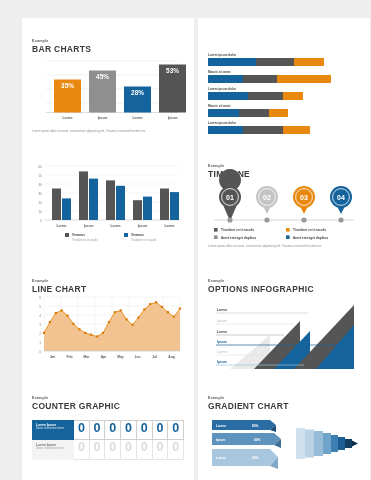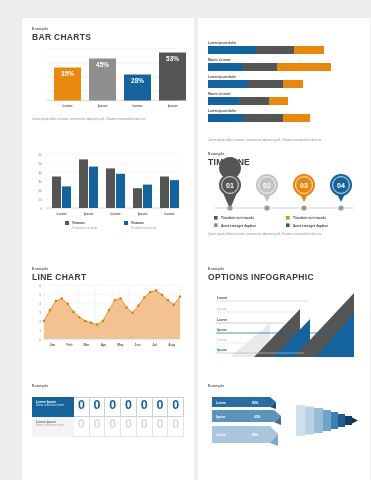--- a/index.html
+++ b/index.html
@@ -2,21 +2,21 @@
 <html><head>
 <meta charset="utf-8">
 <style>
   html,body{margin:0;padding:0;background:#efefef;}
   body{width:371px;height:480px;overflow:hidden;
        font-family:"Liberation Sans","DejaVu Sans",sans-serif;
        -webkit-font-smoothing:antialiased;}
   .page{width:371px;height:480px;background:#eeeeee;position:relative;box-sizing:border-box;}
   .grid{display:grid;grid-template-columns:1fr 1fr;grid-template-rows:125px 115px 117px 123px;
         column-gap:4px;row-gap:0px;padding:18px 22px 0 22px;box-sizing:border-box;}
-  .panel{background:#ffffff;position:relative;box-sizing:border-box;padding:8px 10px 6px 10px;}
+  .panel{background:#ffffff;position:relative;box-sizing:border-box;padding:20px 10px 6px 10px;}
   .eyebrow{font-size:3.6px;letter-spacing:.25px;color:#595959;font-weight:700;line-height:6px;
            text-transform:none;}
   .title{font-size:8.5px;font-weight:700;color:#3b3b3b;letter-spacing:.3px;line-height:11px;
          margin-top:0px;}
   .footnote{font-size:2.9px;color:#8d8d8d;letter-spacing:.05px;line-height:5px;}
   .axisnum{font-size:3.1px;fill:#7d7d7d;}
   .catlbl{font-size:3.3px;fill:#5a5a5a;font-weight:700;}
   svg{display:block;overflow:visible;}
 
   
@@ -303,20 +303,21 @@
       <text class="optlbl" x="9" y="48" fill="#14639c">Ipsum</text>
       <line x1="8" y1="60" x2="56" y2="60" stroke="#e4e4e4" stroke-width="0.7"></line>
       <text class="optlbl" x="9" y="58" fill="#c9c9c9">Lorem</text>
       <line x1="8" y1="70" x2="96" y2="70" stroke="#9cc3e0" stroke-width="0.7"></line>
       <text class="optlbl" x="9" y="68" fill="#14639c">Ipsum</text>
     </svg>
   </div>
 
   <div class="panel">
     <div class="eyebrow">Example</div>
+    <div class="title">COUNTER GRAPHIC</div>
 
     <div style="display:flex;align-items:stretch;margin-top:8px;height:20px;">
       <div style="width:42px;background:#14639c;color:#fff;padding:3px 3px 0 4px;box-sizing:border-box;">
         <div class="ctrlbl">Lorem Ipsum</div>
         <div class="ctrsub" style="opacity:.85">Donec sed ornare lorem</div>
       </div>
       <div style="display:flex;flex:1;">
         <div class="digit" style="flex:1;border:0.7px solid #cfcfcf;border-left:none;color:#14639c;">0</div>
         <div class="digit" style="flex:1;border:0.7px solid #cfcfcf;border-left:none;color:#14639c;">0</div>
         <div class="digit" style="flex:1;border:0.7px solid #cfcfcf;border-left:none;color:#14639c;">0</div>
@@ -339,20 +340,21 @@
         <div class="digit" style="flex:1;border:0.7px solid #e4e4e4;border-left:none;border-top:none;color:#dcdcdc;">0</div>
         <div class="digit" style="flex:1;border:0.7px solid #e4e4e4;border-left:none;border-top:none;color:#dcdcdc;">0</div>
         <div class="digit" style="flex:1;border:0.7px solid #e4e4e4;border-left:none;border-top:none;color:#dcdcdc;">0</div>
         <div class="digit" style="flex:1;border:0.7px solid #e4e4e4;border-left:none;border-top:none;color:#dcdcdc;">0</div>
       </div>
     </div>
   </div>
 
   <div class="panel">
     <div class="eyebrow">Example</div>
+    <div class="title">GRADIENT CHART</div>
     <svg width="152" height="66" viewBox="0 0 152 66">
       <g>
         <path d="M4,8 L62,8 L68,13 L62,18 L4,18 Z" fill="#2a6da4"></path>
         <path d="M62,18 L68,13 L68,20 Z" fill="#1c4d76"></path>
         <text class="gtext" x="8" y="14.5">Lorem</text>
         <text class="gtext" x="44" y="14.5">80%</text>
       </g>
       <g>
         <path d="M4,21 L66,21 L73,27 L66,33 L4,33 Z" fill="#5d93bd"></path>
         <path d="M66,33 L73,27 L73,36 Z" fill="#3f7099"></path>

